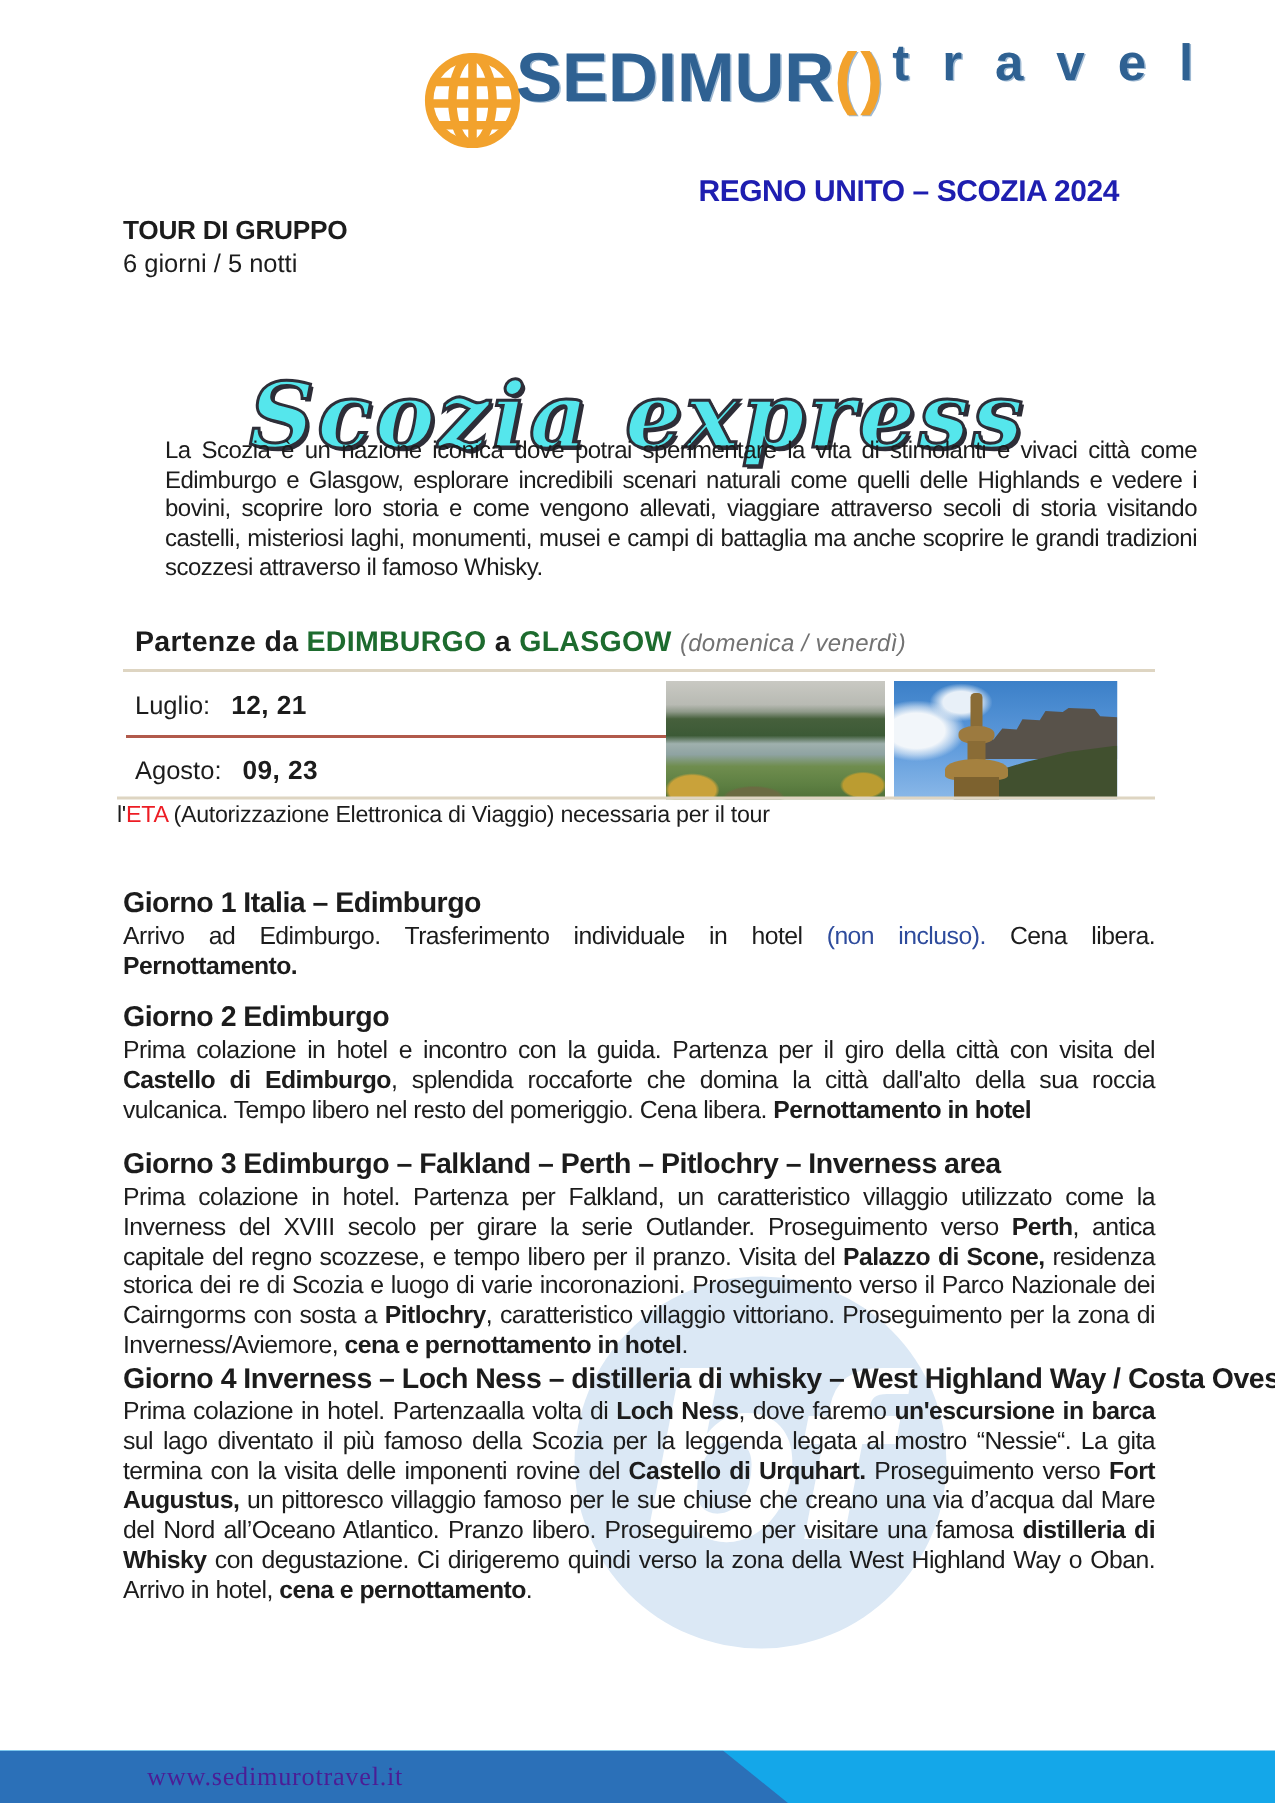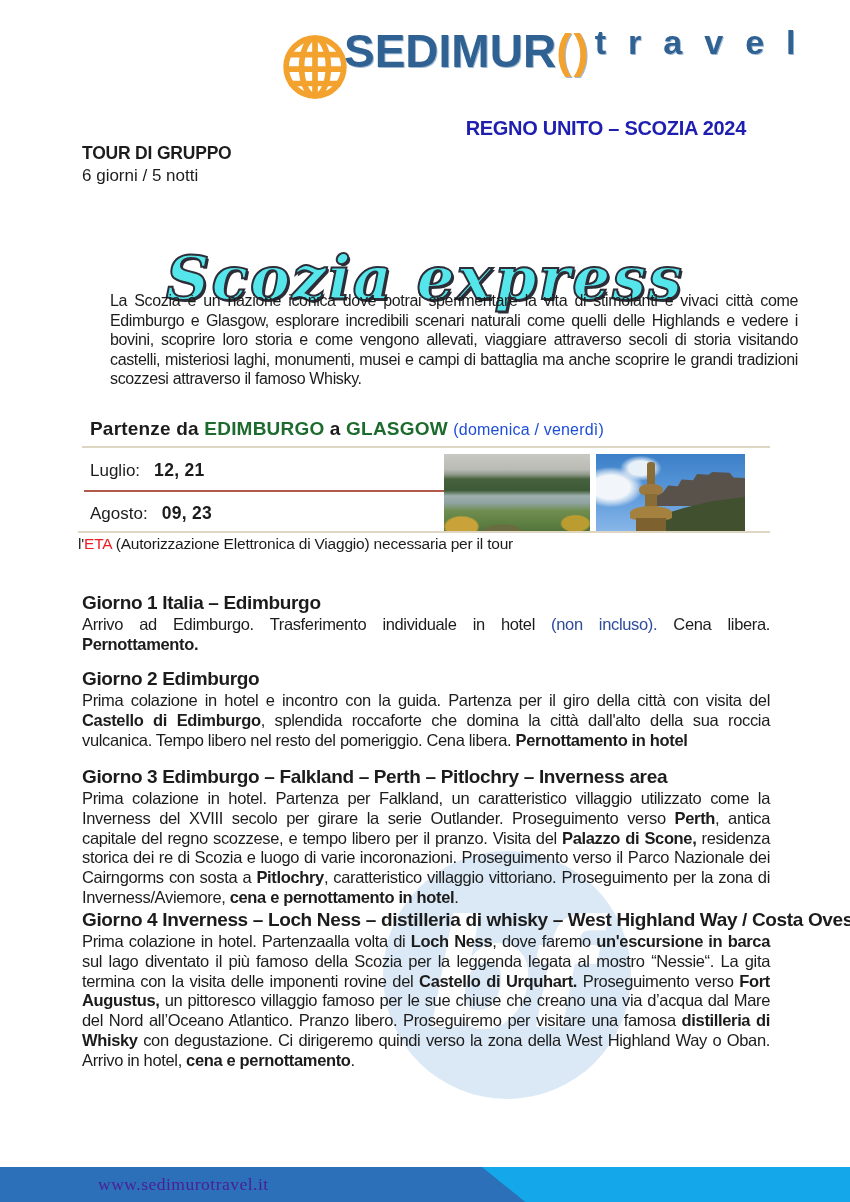--- a/index.html
+++ b/index.html
@@ -114,21 +114,21 @@
   .day-body{font-size:16.5px;line-height:19.8px;text-align:justify;letter-spacing:-0.35px;}
   .day1{top:592px;}
   .day2{top:668px;}
   .day3{top:766px;}
   .day4{top:909px;}
 
   .seg-b{font-weight:700;}
   .seg-blue{color:#2e4b9c;}
   .seg-red{color:#ed1c24;}
   .seg-green{color:#1d6b2e;}
-  .seg-wine{color:#1d4ed8;}
+  .seg-wine{color:#737373;font-style:italic;}
 
   
   .footer{position:absolute;left:0;bottom:0;width:850px;height:35px;background:#14a7e9;}
   .footer-dark{
     position:absolute;left:0;top:0;width:100%;height:100%;background:#2b70b8;
     clip-path:polygon(0 0,56.7% 0,61.8% 100%,0 100%);
   }
   .footer-url{
     position:absolute;left:98px;top:0;line-height:35px;
     font-family:"Liberation Serif",serif;font-size:17.5px;color:#4c1d95;letter-spacing:0.5px;

